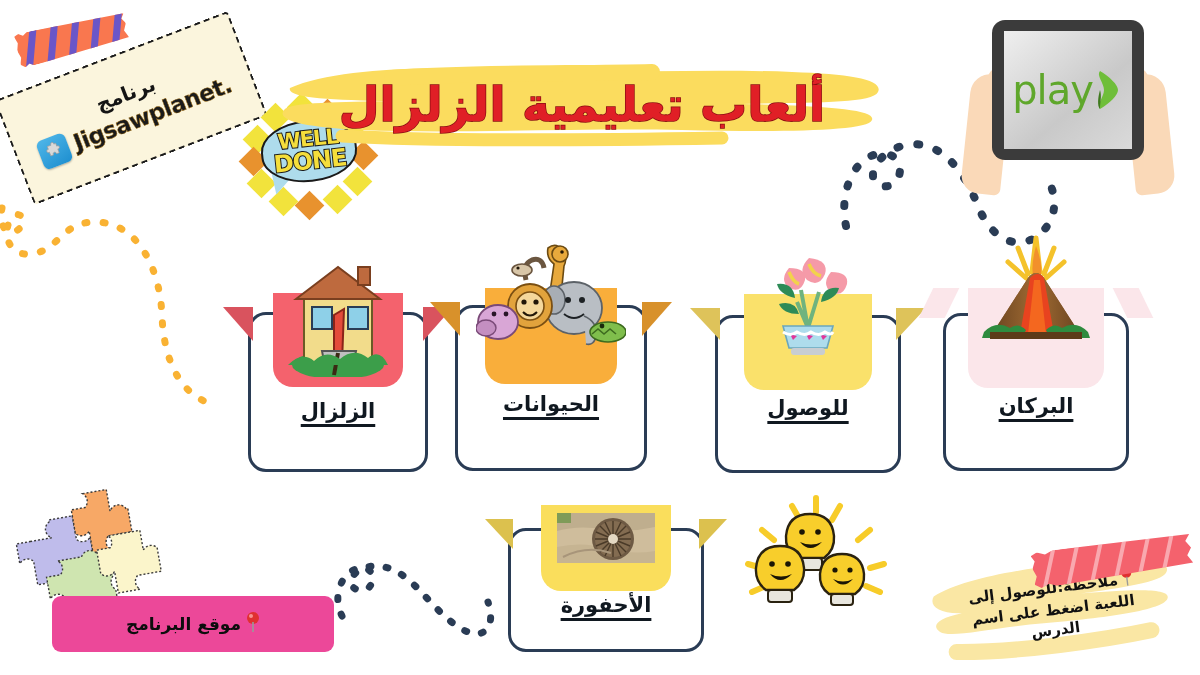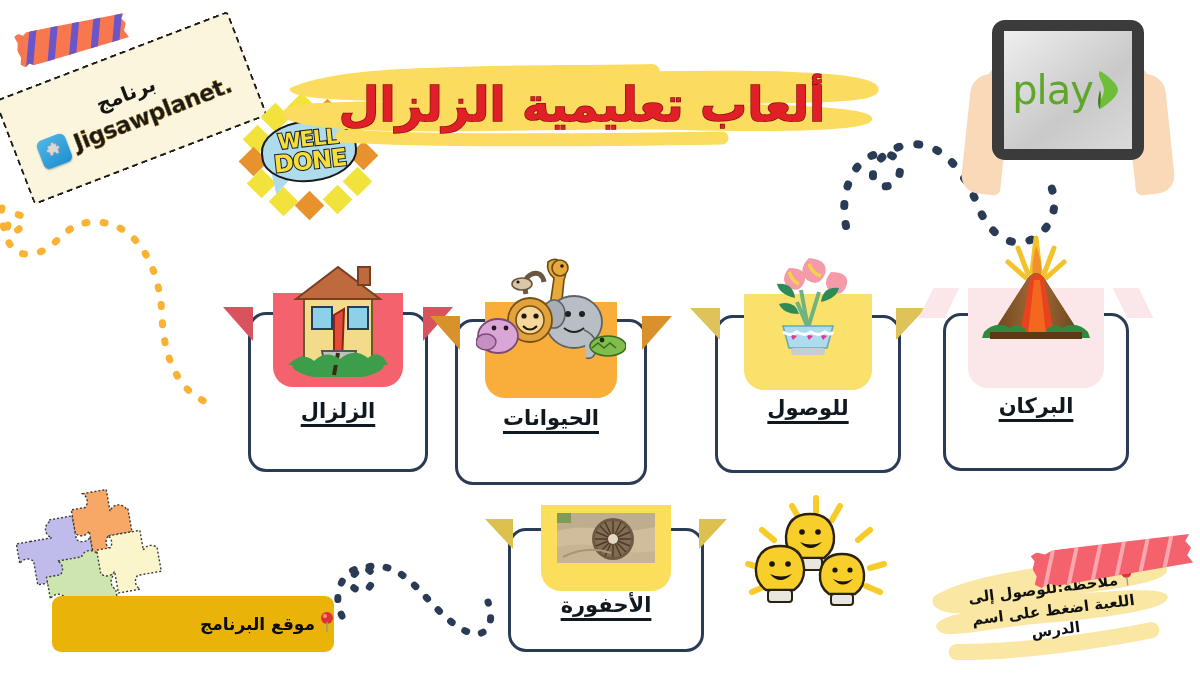--- a/index.html
+++ b/index.html
@@ -187,23 +187,23 @@
   
   .puzzle-deco { position: absolute; left: 8px; top: 478px; width: 180px; height: 160px; }
 
   
   .bulbs { position: absolute; left: 738px; top: 492px; width: 155px; height: 135px; }
 
   
   .site-banner {
     position: absolute; left: 52px; top: 596px;
     width: 282px; height: 56px;
-    background: #eab308; border-radius: 9px;
+    background: #ec4899; border-radius: 9px;
     display: flex; flex-direction: column;
-    align-items: flex-start; justify-content: center;
+    align-items: center; justify-content: center;
     gap: 0px;
   }
   .site-row { display: flex; align-items: center; gap: 5px; }
   .site-ar { font-size: 17px; font-weight: bold; color: #0d0d0d; }
   .site-url {
     font-size: 17px; font-weight: bold; color: #0d0d0d;
     text-decoration: underline; direction: ltr;
     letter-spacing: -0.4px;
   }
 
@@ -331,21 +331,21 @@
         <rect x="66" y="54" width="20" height="22" fill="#8ED0E8" stroke="#2a3c55" stroke-width="2"></rect>
         <path d="M52 110 L52 62 L62 56 L60 110 Z" fill="#E44A3A" stroke="#8a2418" stroke-width="2"></path>
         <path d="M40 98 L74 98 L72 108 L42 108 Z" fill="#BFBFBF" stroke="#555" stroke-width="2"></path>
         <path d="M56 100 L52 122" stroke="#3b2a14" stroke-width="4" fill="none"></path>
         <path d="M6 112 q14 -14 26 -4 q12 -12 26 -2 q14 -12 28 -1 q12 -10 20 7" fill="#3C9E4A"></path>
       </svg>
     </div>
     <div class="card-label" style="top:84px;">الزلزال</div>
   </div>
 
-  <div class="card" style="left:455px; top:319px; width:192px; height:166px;">
+  <div class="card" style="left:455px; top:305px; width:192px; height:166px;">
     <div class="banner-wing-l" style="left:-28px; top:-6px; border-top:34px solid #D8912B; border-left:30px solid transparent;"></div>
     <div class="banner-wing-r" style="right:-28px; top:-6px; border-top:34px solid #D8912B; border-right:30px solid transparent;"></div>
     <div class="card-banner" style="top:-20px; width:132px; height:96px; background:#F9AE3B;"></div>
     <div class="card-art" style="top:-68px; width:150px; height:120px;">
       <svg width="150" height="120" viewBox="0 0 150 120">
 
         <path d="M72 8 q8 -6 14 2 q6 8 2 16 l-4 40 -12 0 6 -42 q-8 -6 -6 -16 Z" fill="#E8A93C" stroke="#6b4a12" stroke-width="1.6"></path>
         <circle cx="84" cy="14" r="8" fill="#E8A93C" stroke="#6b4a12" stroke-width="1.6"></circle>
         <circle cx="86" cy="12" r="1.8" fill="#2a1b06"></circle>
 

